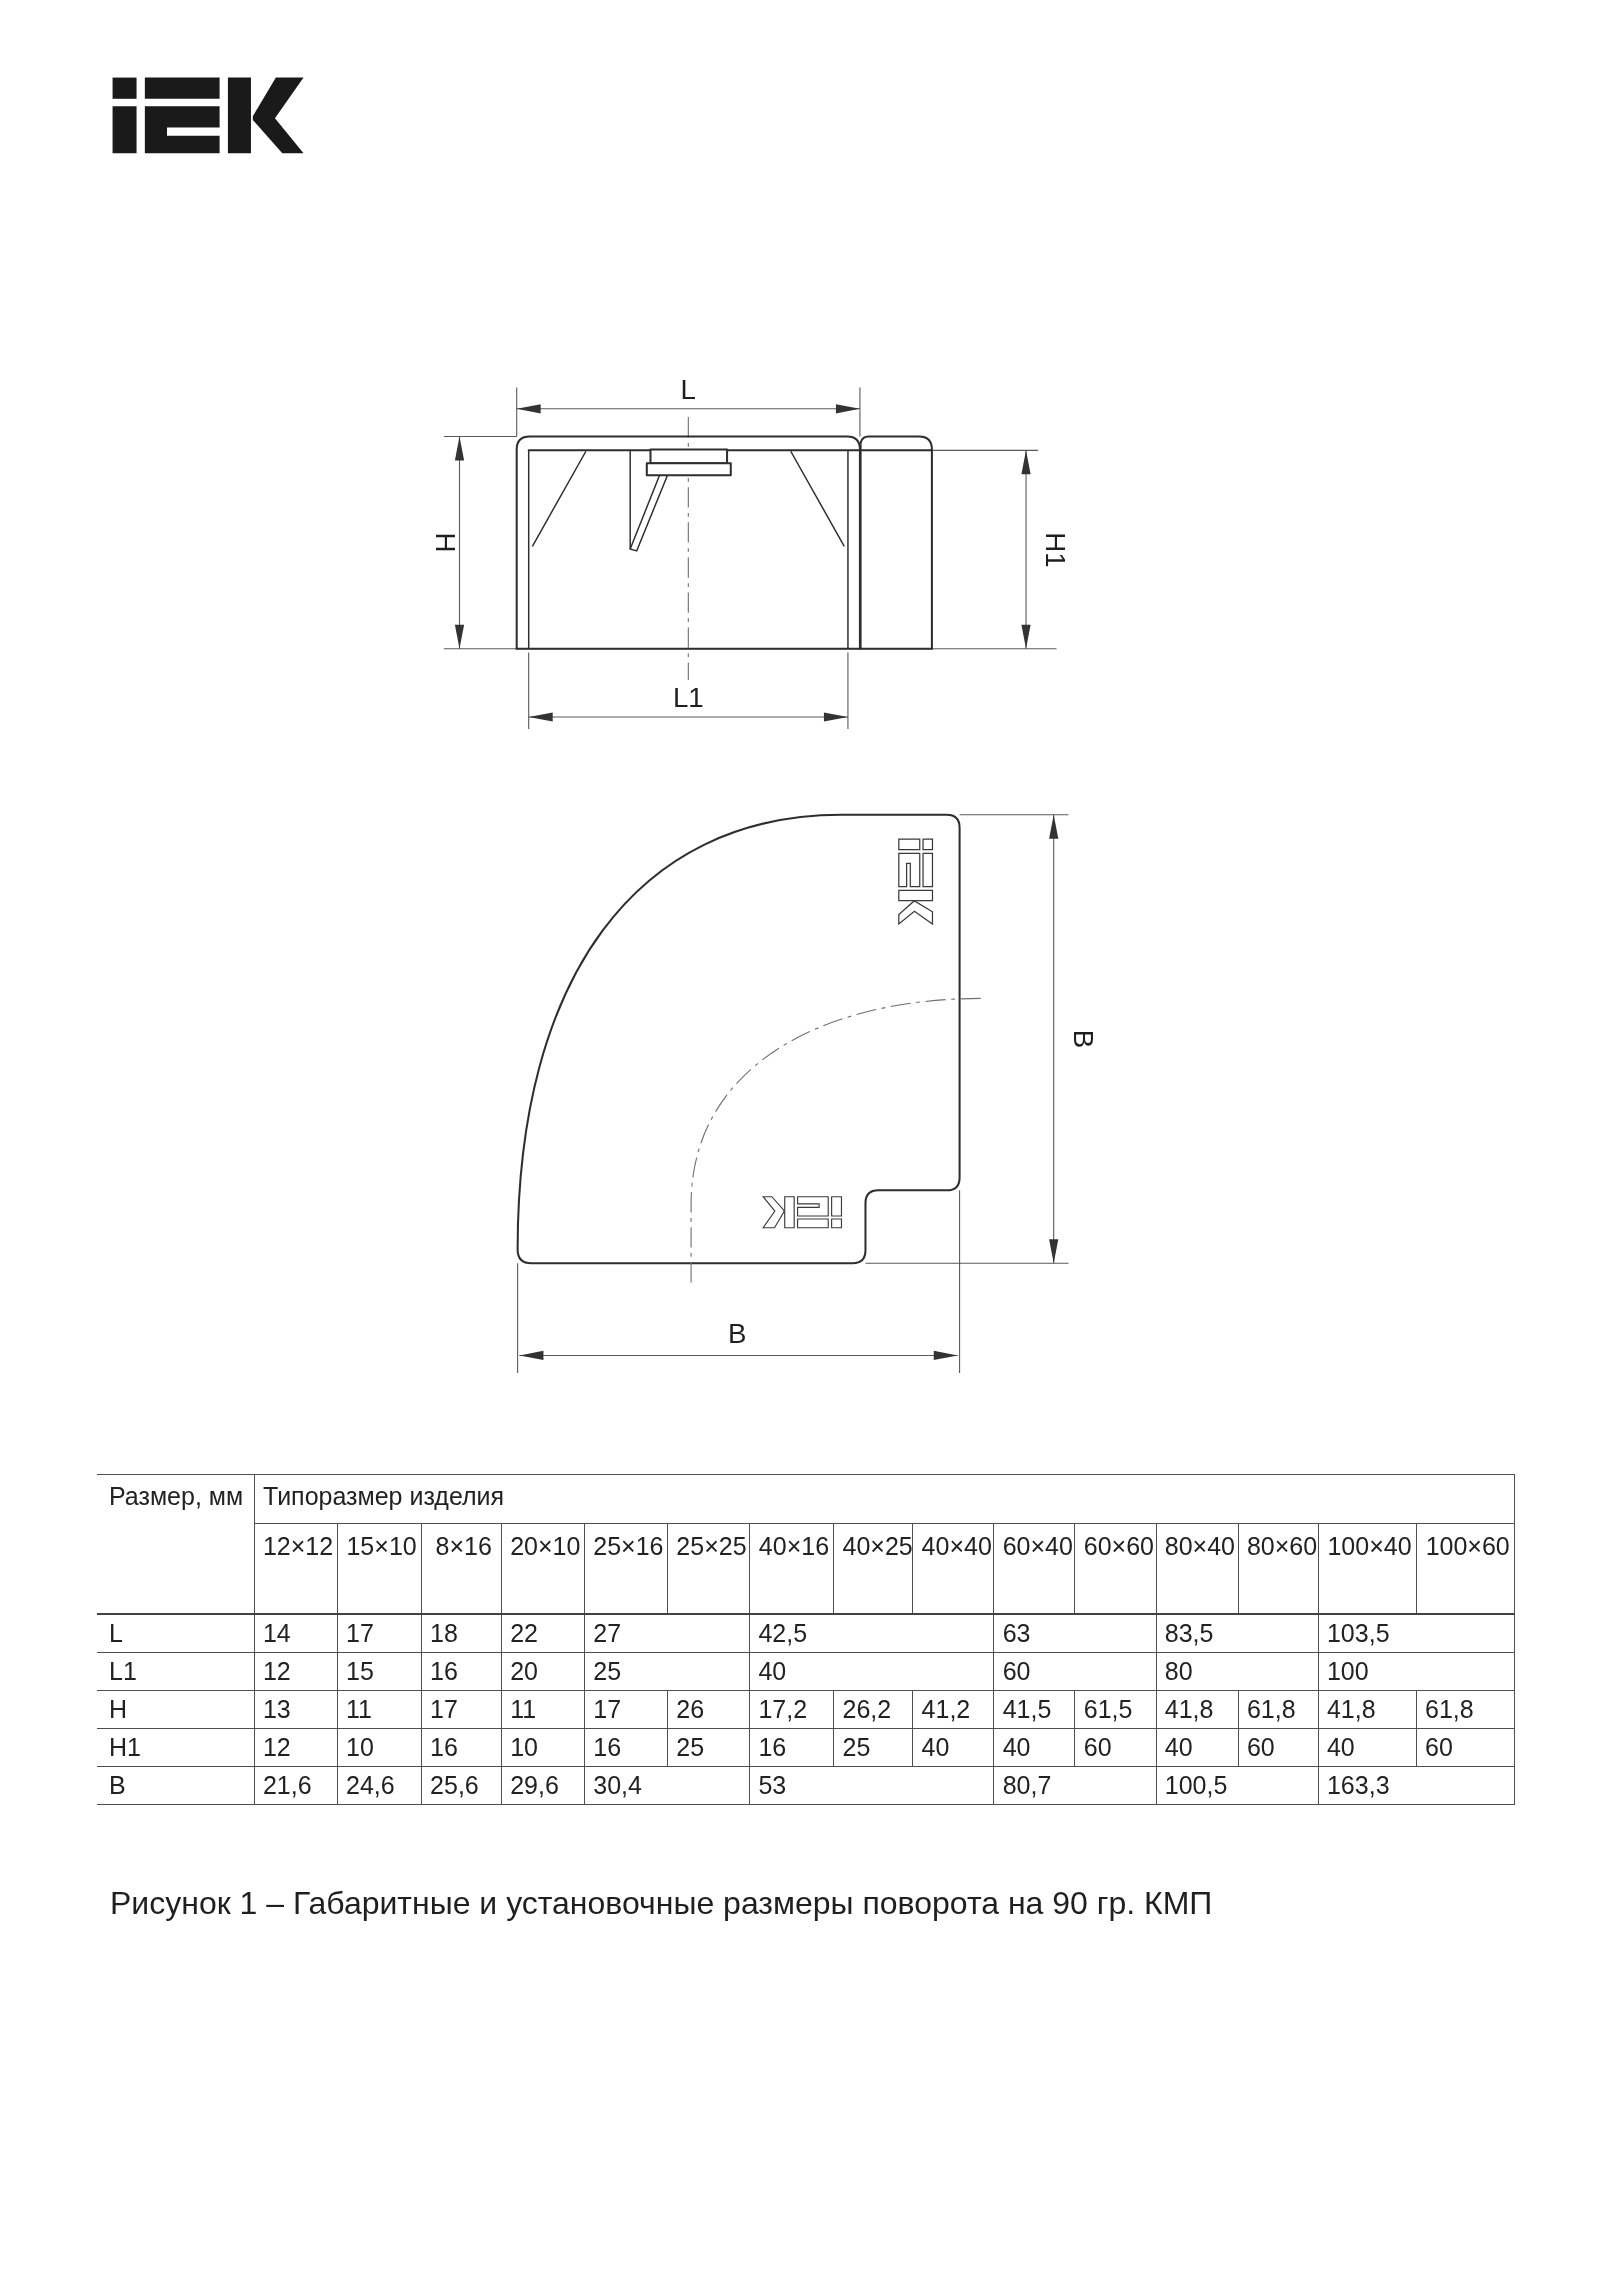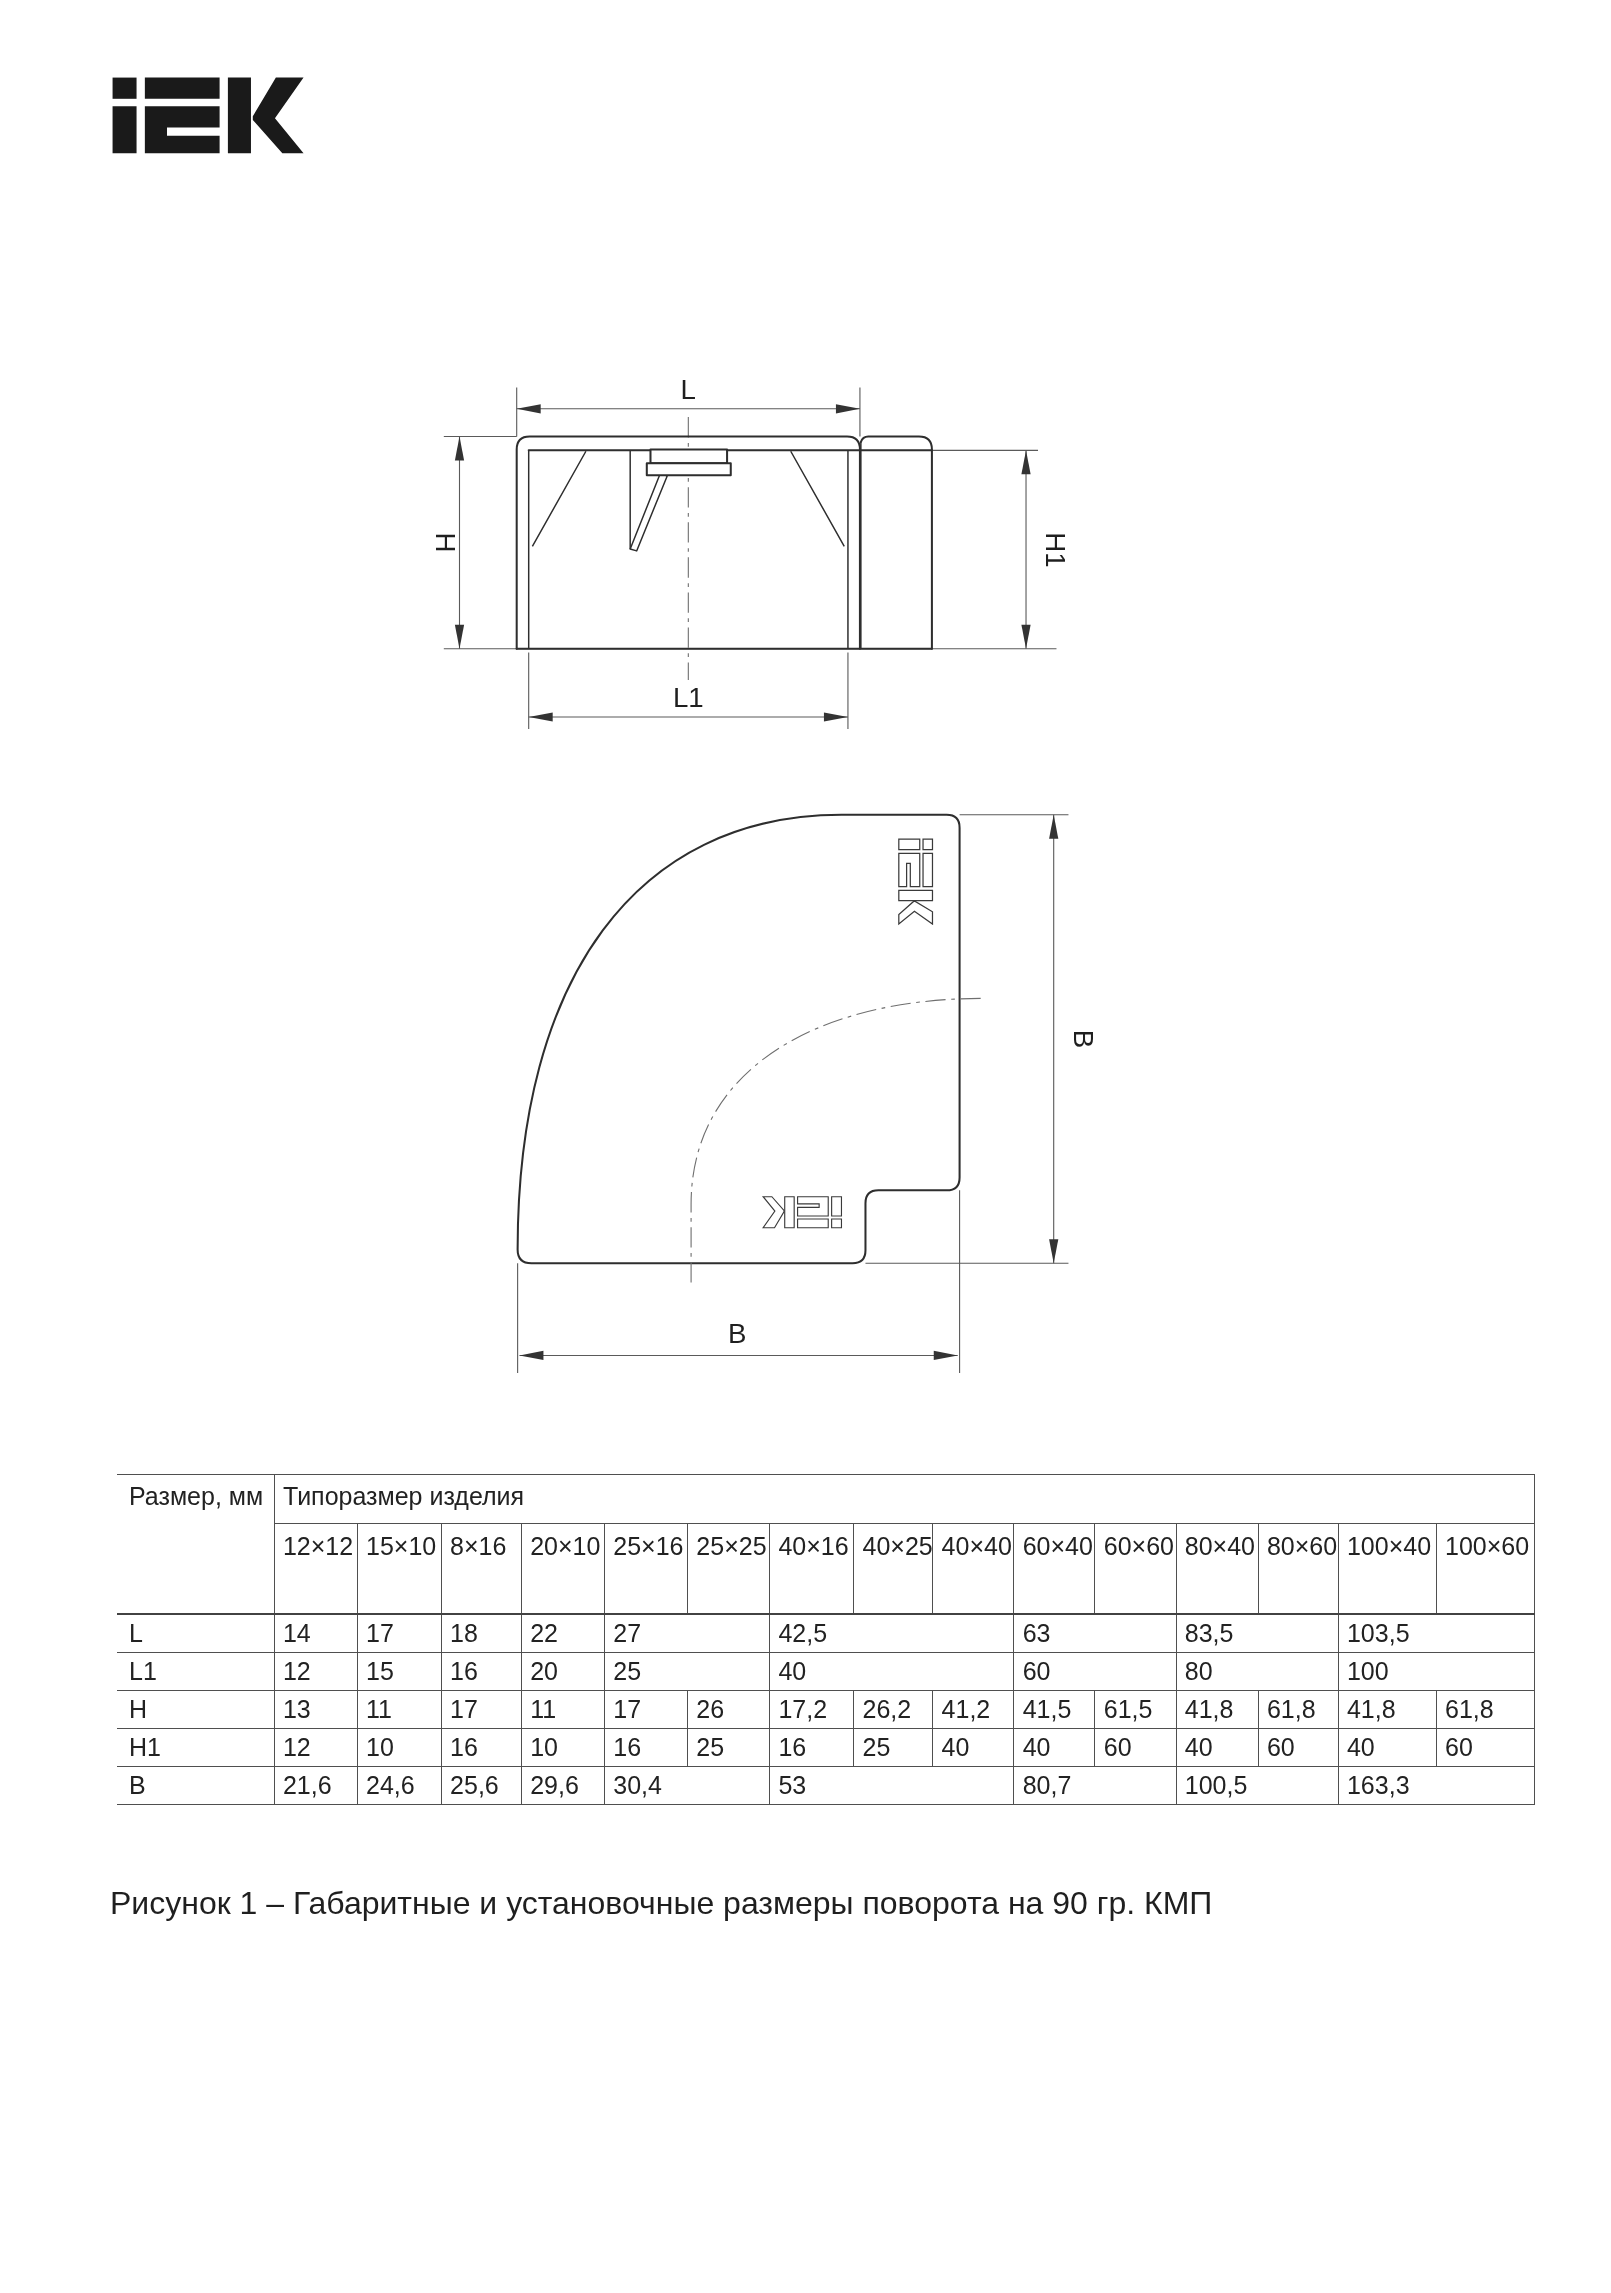--- a/index.html
+++ b/index.html
@@ -7,21 +7,21 @@
     position:relative;
     width:1611px;height:2293px;
     background:#ffffff;
     font-family:"Liberation Sans", sans-serif;
     color:#1f1f1f;
     overflow:hidden;
   }
   .figures{position:absolute;left:0;top:0;width:1611px;height:2293px;}
   
   .dimtable{
-    position:absolute;left:117px;top:1474px;
+    position:absolute;left:97px;top:1474px;
     border-collapse:collapse;table-layout:fixed;
     width:1418px;
     font-size:25px;color:#222;
     border-top:1.8px solid #4f4f4f;
   }
   .dimtable th,.dimtable td{
     border-right:0.9px solid #4f4f4f;
     border-bottom:1.8px solid #4f4f4f;
     font-weight:normal;text-align:left;
     padding:0 3.7px 0 8.3px;
@@ -31,20 +31,21 @@
     vertical-align:top;padding-top:7.4px;padding-left:12px;
     border-bottom:2.8px solid #424242;
   }
   .dimtable .group-th{
     vertical-align:top;padding-top:7px;
     border-bottom:0.9px solid #4f4f4f;
   }
   .dimtable .size-th{
     height:81px;vertical-align:top;padding-top:8.3px;
     border-bottom:2.8px solid #424242;
+    text-align:center;
   }
   .dimtable td{height:37px;vertical-align:middle;}
   .dimtable td.rowlabel{padding-left:12px;}
   
   .caption{
     position:absolute;left:110px;top:1885px;
     font-size:32px;color:#1f1f1f;white-space:nowrap;
   }
   
   .objline{stroke:#2e2e2e;stroke-width:2.2;fill:none;stroke-linejoin:round;stroke-linecap:round;}

